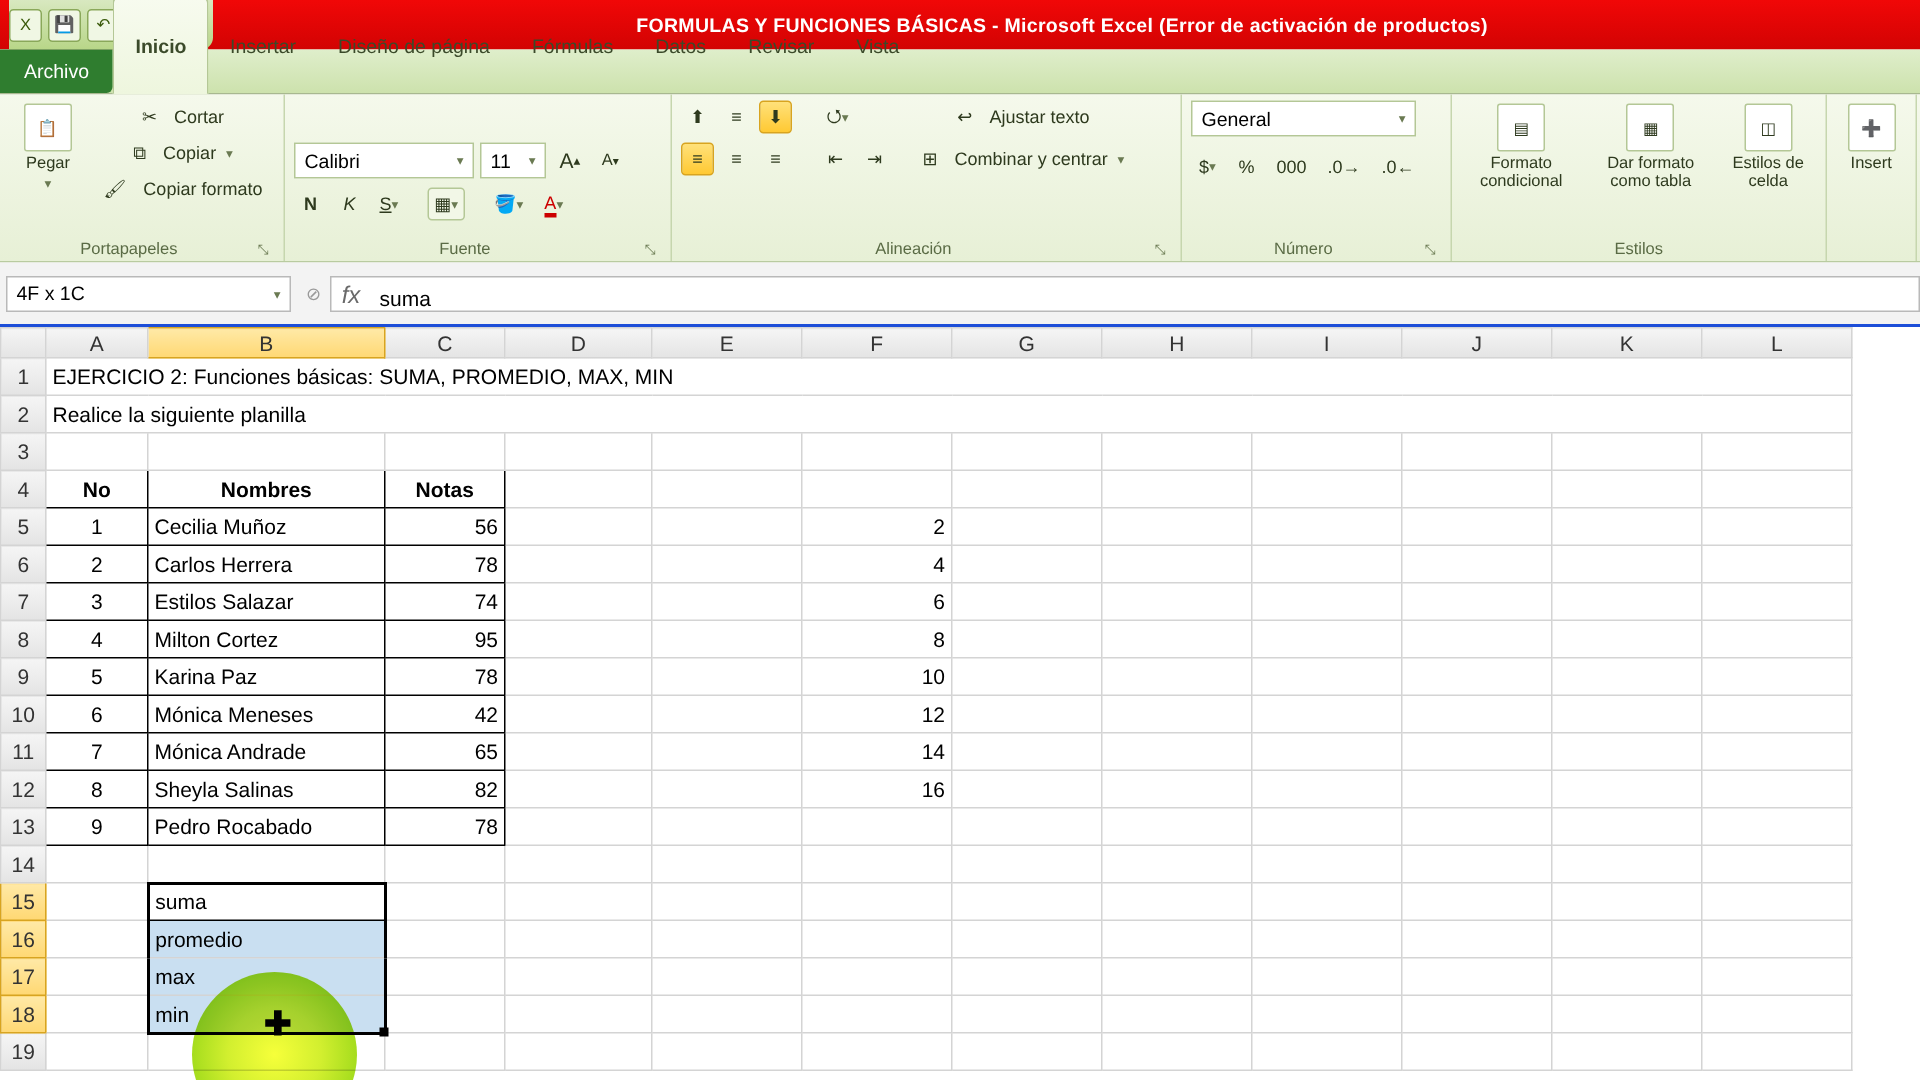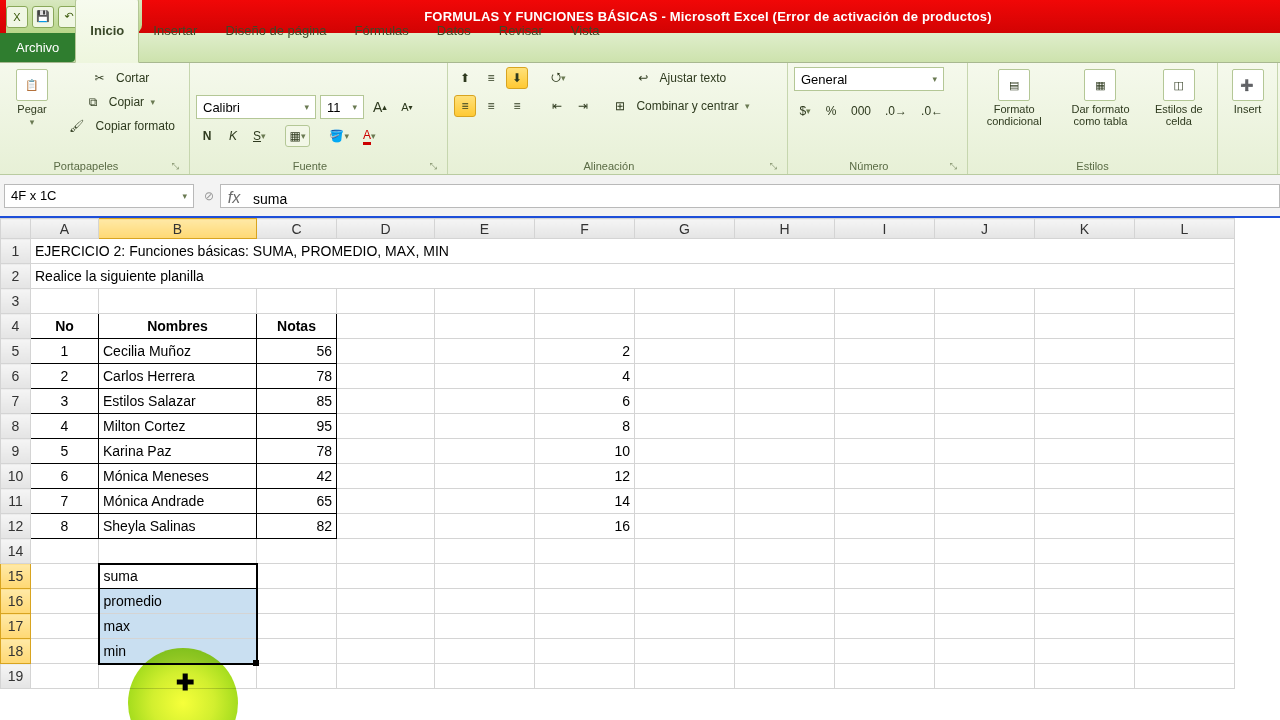--- a/index.html
+++ b/index.html
@@ -349,21 +349,21 @@
           <td></td>
           <td></td>
           <td></td>
           <td></td>
           <td></td>
         </tr>
         <tr>
           <th>7</th>
           <td class="center b-border">3</td>
           <td class="b-border">Estilos Salazar</td>
-          <td class="right b-border">85</td>
+          <td class="right b-border">74</td>
           <td></td>
           <td></td>
           <td class="right">6</td>
           <td></td>
           <td></td>
           <td></td>
           <td></td>
           <td></td>
           <td></td>
         </tr>
@@ -436,20 +436,35 @@
           <td></td>
           <td class="right">16</td>
           <td></td>
           <td></td>
           <td></td>
           <td></td>
           <td></td>
           <td></td>
         </tr>
         <tr>
+          <th>13</th>
+          <td class="center b-border">9</td>
+          <td class="b-border">Pedro Rocabado</td>
+          <td class="right b-border">78</td>
+          <td></td>
+          <td></td>
+          <td class="right"></td>
+          <td></td>
+          <td></td>
+          <td></td>
+          <td></td>
+          <td></td>
+          <td></td>
+        </tr>
+        <tr>
           <th>14</th>
           <td></td>
           <td></td>
           <td></td>
           <td></td>
           <td></td>
           <td></td>
           <td></td>
           <td></td>
           <td></td>

